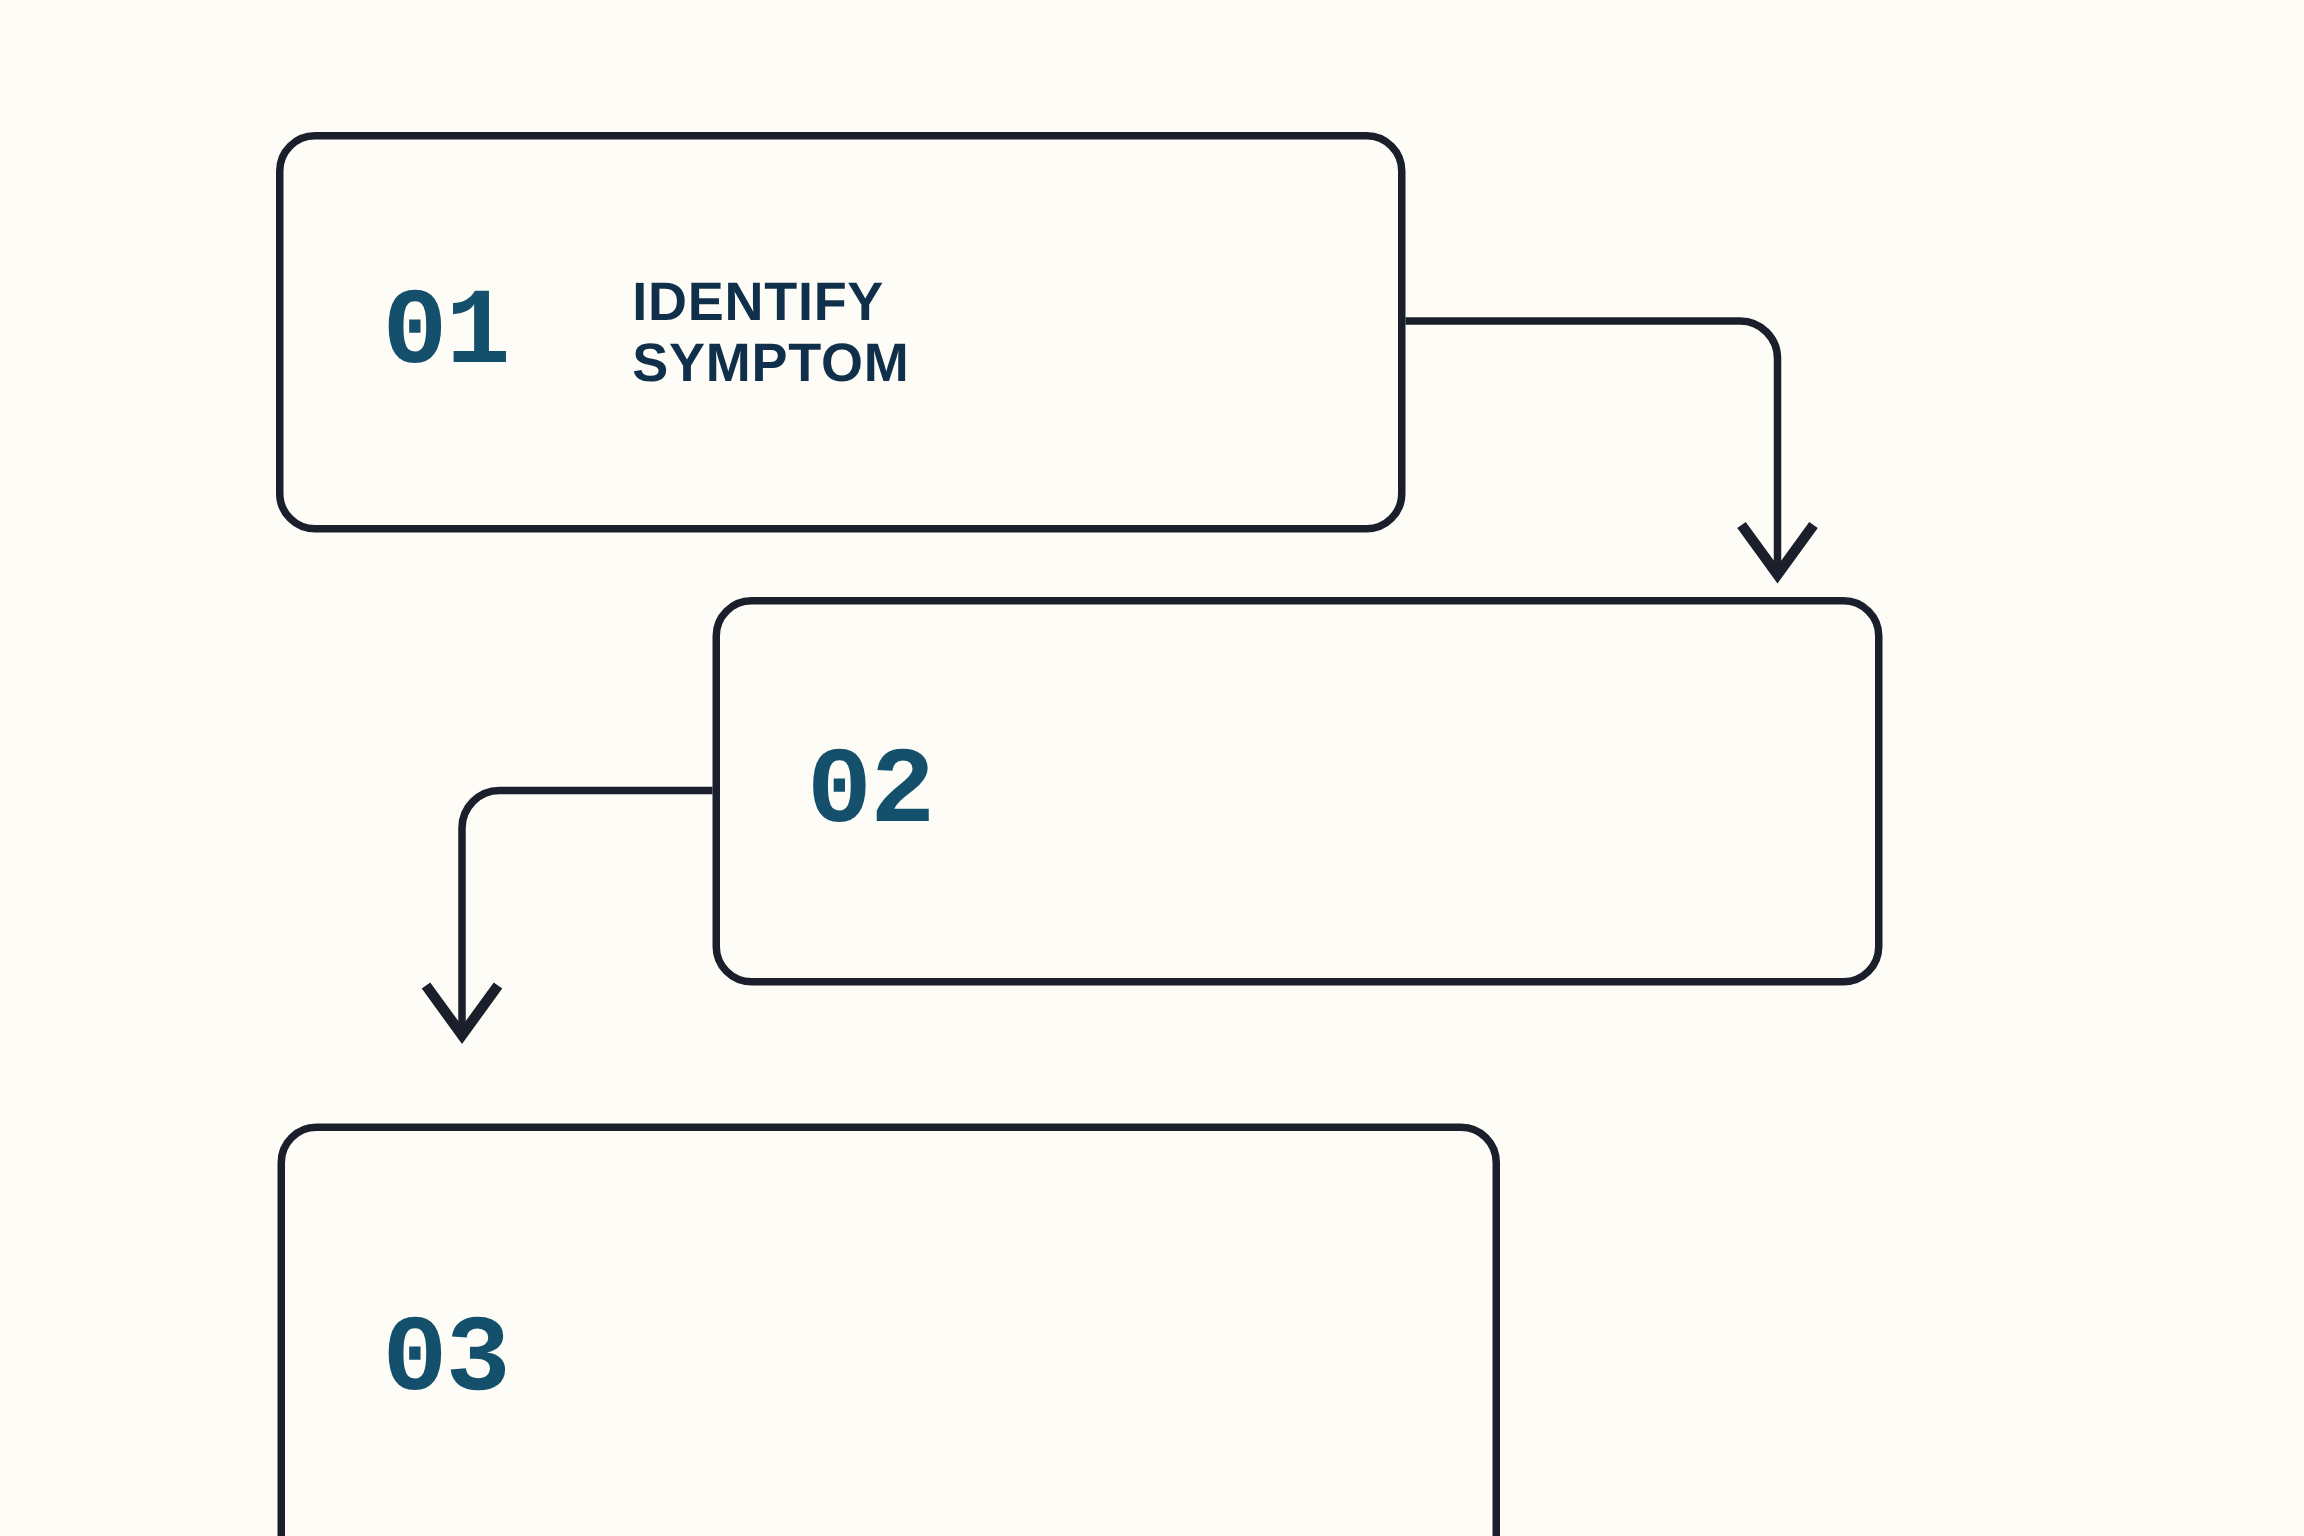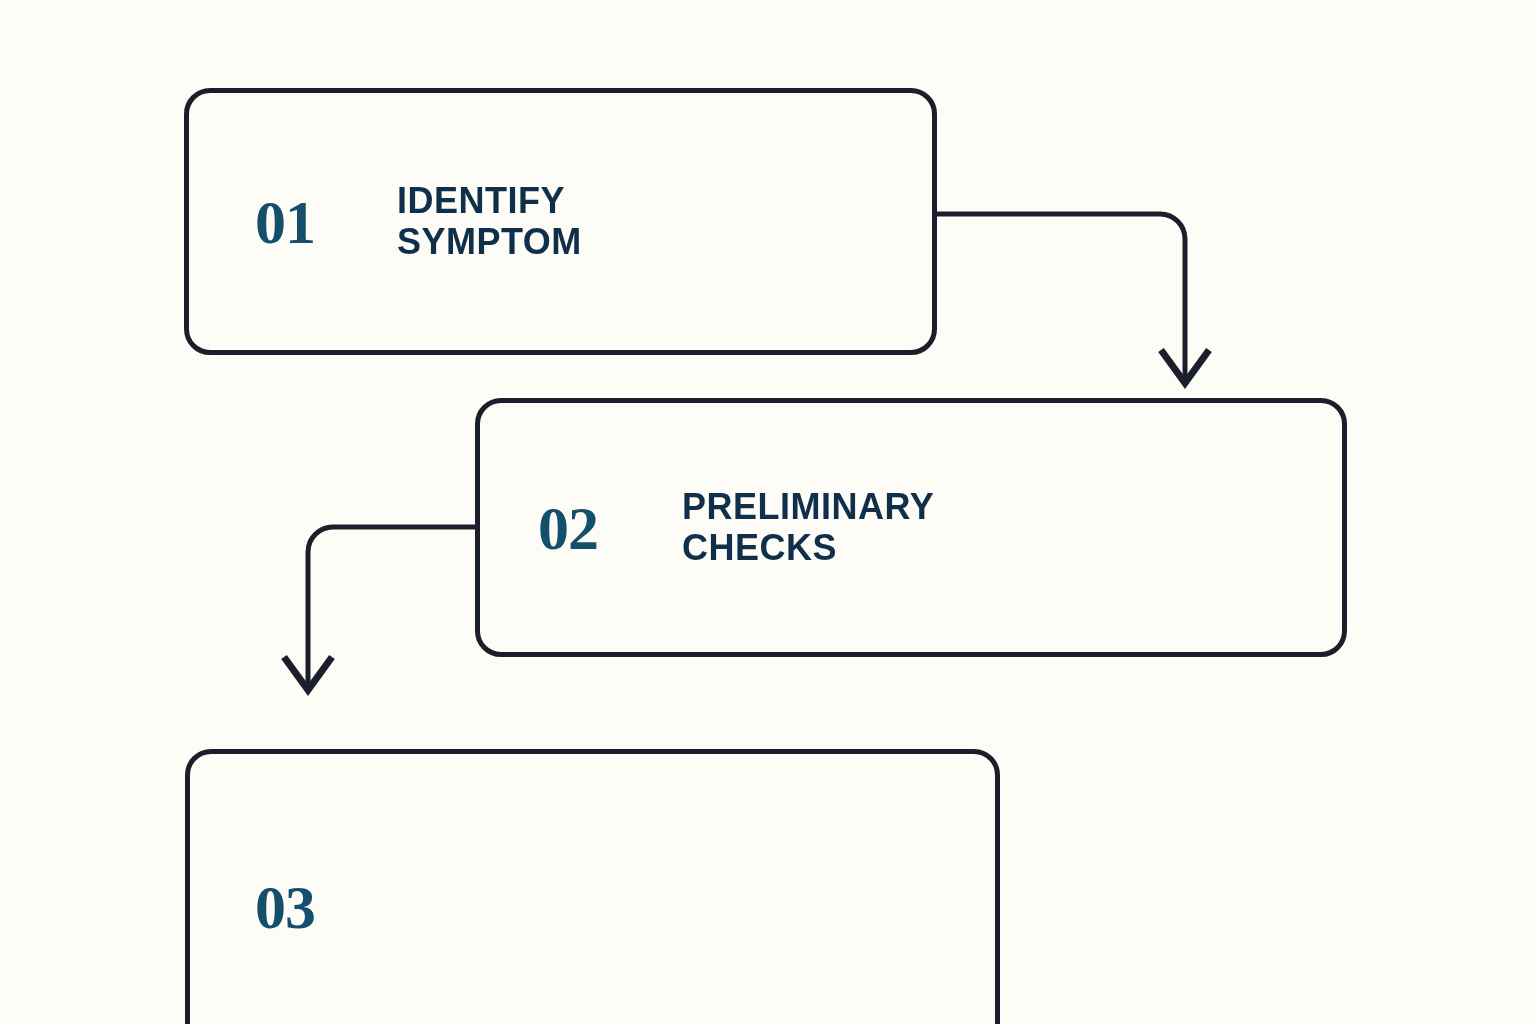--- a/index.html
+++ b/index.html
@@ -40,44 +40,44 @@
     border: 5px solid #1a1f2b;
     border-radius: 26px;
     display: flex;
     align-items: center;
     z-index: 2;
   }
 
   .step-number {
     color: #14506b;
     font-weight: 700;
-    font-size: 62px;
+    font-size: 72px;
     line-height: 1;
     letter-spacing: -1px;
     flex: 0 0 auto;
-    font-family: Liberation Serif, serif;
+    font-family: Liberation Mono, monospace;
   }
 
   .step-title {
     color: #0f2f4a;
     font-weight: 700;
     font-size: 36px;
     line-height: 1.12;
     letter-spacing: 0.5px;
     text-transform: uppercase;
     flex: 0 0 auto;
     font-family: "Liberation Sans", sans-serif;
     white-space: pre-line;
   }
 
   
   #box-1 { left: 184px;  top: 88px;  width: 753px; height: 267px; padding-left: 66px; }
   #box-1 .step-number { margin-right: 82px; }
 
-  #box-2 { left: 475px;  top: 398px; width: 872px; height: 259px; padding-left: 58px; align-items: center; }
+  #box-2 { left: 475px;  top: 398px; width: 780px; height: 259px; padding-left: 58px; align-items: center; }
   #box-2 .step-number { margin-right: 84px; }
 
   #box-3 { left: 185px;  top: 705px; width: 815px; height: 316px; padding-left: 65px; margin-top: 44px; }
   #box-3 .step-number { margin-right: 76px; }
 </style>
 </head>
 <body>
 
 <div id="canvas">
 
@@ -91,21 +91,19 @@
   </svg>
 
   <div class="step-box" id="box-1">
     <span class="step-number">01</span>
     <span class="step-title">IDENTIFY
 SYMPTOM</span>
   </div>
 
   <div class="step-box" id="box-2">
     <span class="step-number">02</span>
-    <span class="step-title">PRELIMINARY
-CHECKS</span>
   </div>
 
   <div class="step-box" id="box-3">
     <span class="step-number">03</span>
   </div>
 
 </div>
 
 </body></html>

